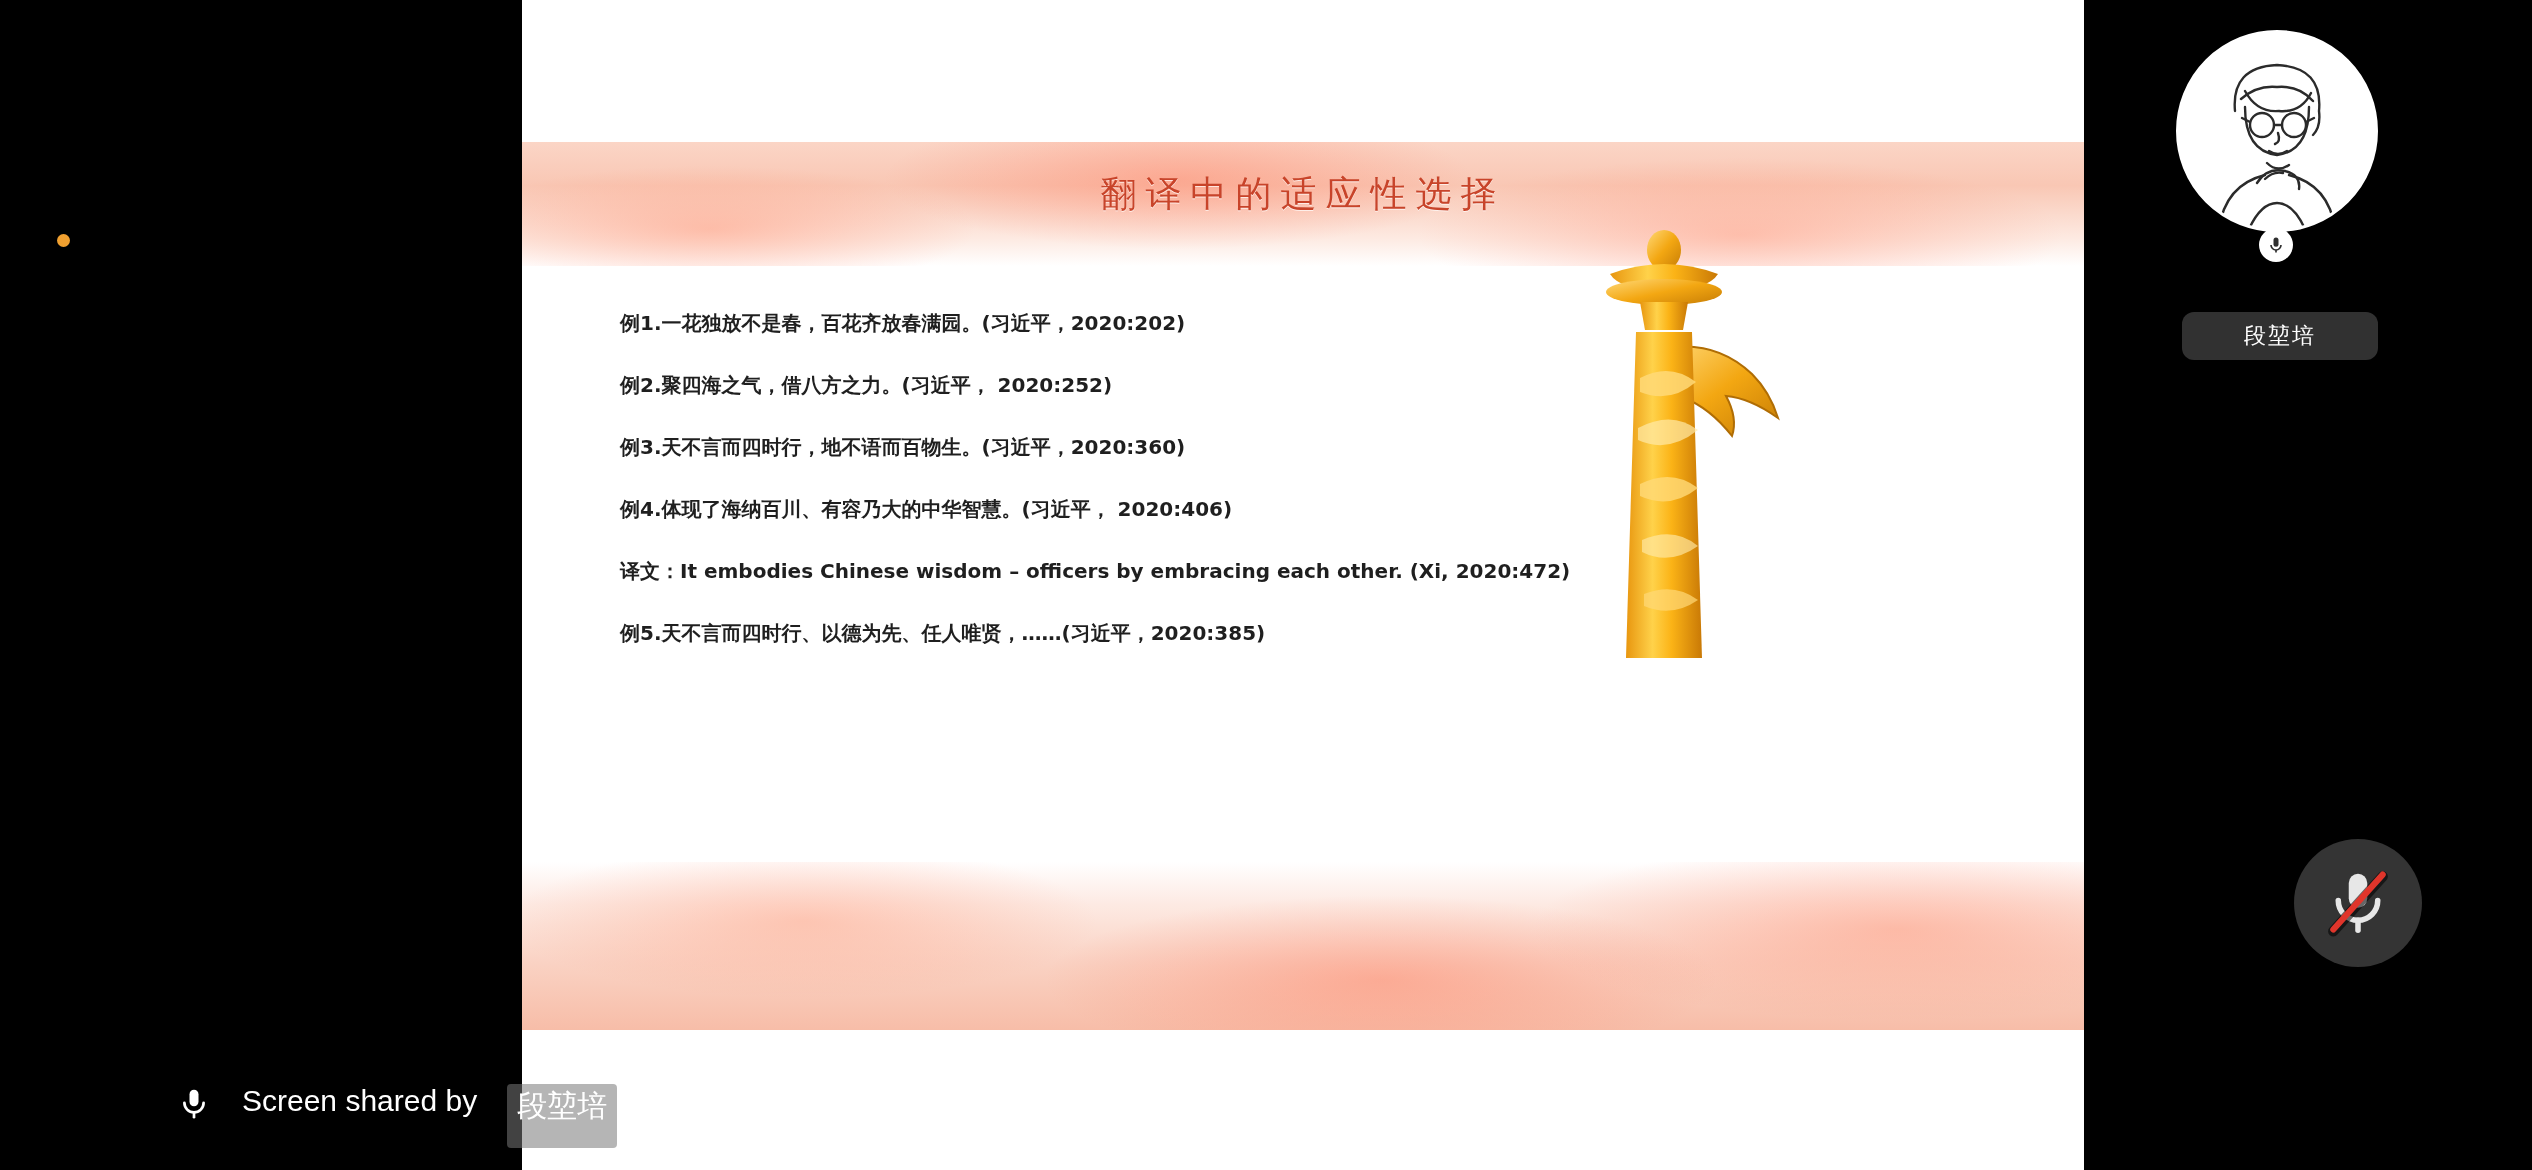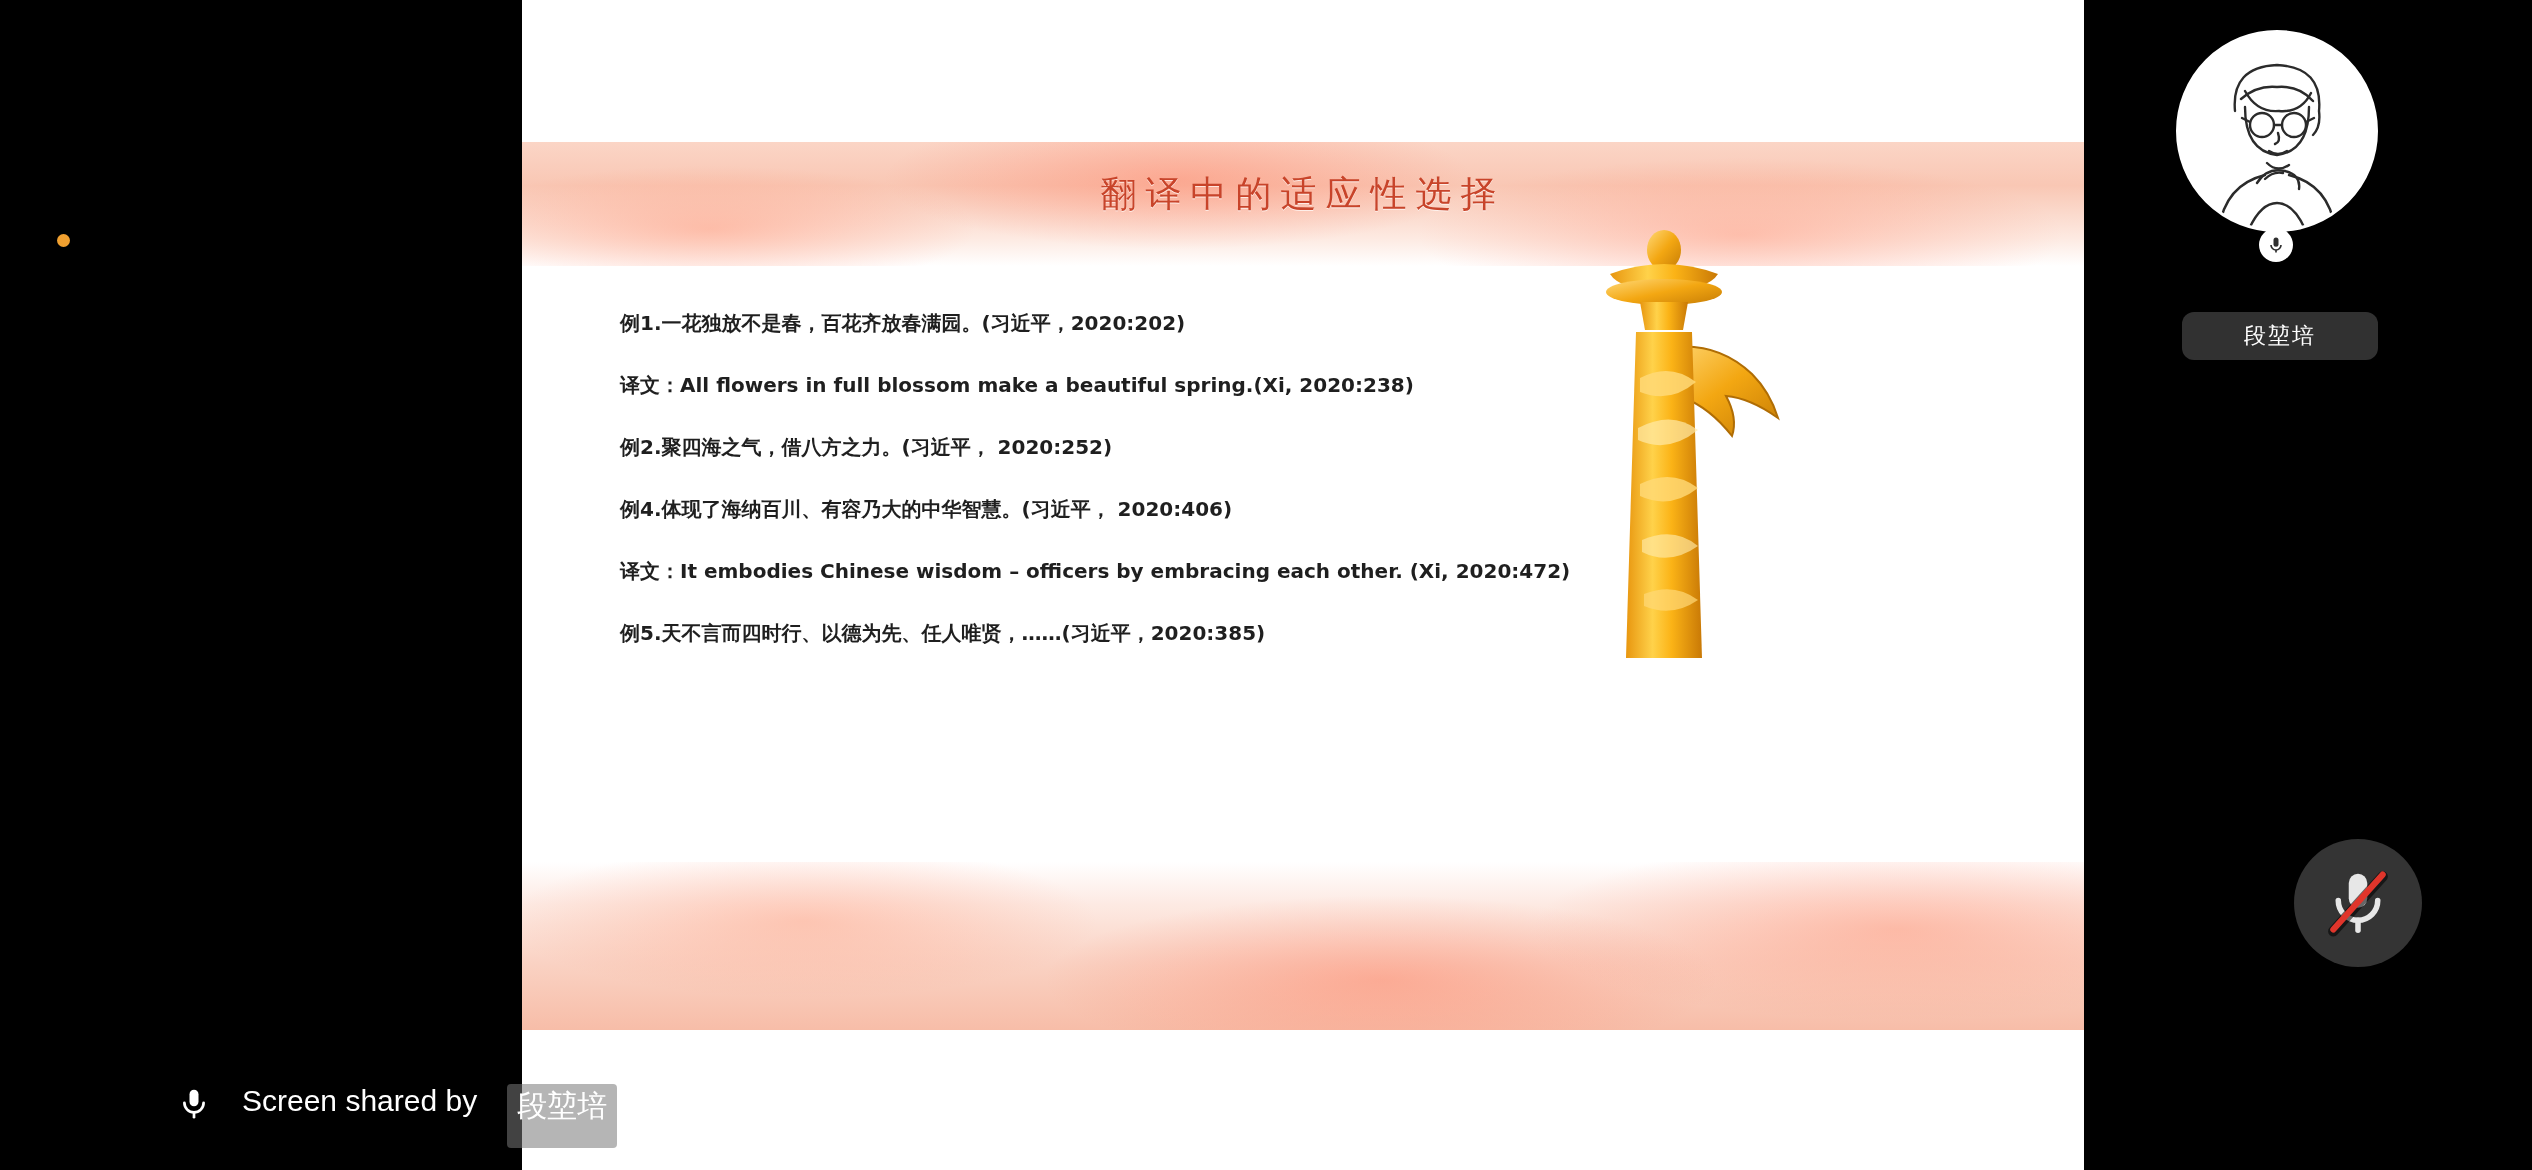--- a/index.html
+++ b/index.html
@@ -268,22 +268,22 @@
 
         <path d="M86 150 q30 -16 56 4 q-26 22 -56 10 z" fill="#ffd978" opacity="0.85"></path>
         <path d="M84 200 q34 -18 60 2 q-30 24 -60 10 z" fill="#ffe9a8" opacity="0.7"></path>
         <path d="M86 256 q32 -16 58 4 q-28 22 -58 8 z" fill="#ffd978" opacity="0.8"></path>
         <path d="M88 312 q32 -14 56 6 q-28 20 -56 6 z" fill="#ffe9a8" opacity="0.65"></path>
         <path d="M90 366 q30 -12 54 6 q-26 18 -54 6 z" fill="#ffd978" opacity="0.7"></path>
       </svg>
 
       <div class="slide-body">
         <div class="line cn">例1.一花独放不是春，百花齐放春满园。(习近平，2020:202)</div>
-        <div class="line en">译文：All flowers in full blossom make a beautiful spring.(Xi, 2020:238)</div>
         <div class="line cn">例2.聚四海之气，借八方之力。(习近平， 2020:252)</div>
+        <div class="line cn">例3.天不言而四时行，地不语而百物生。(习近平，2020:360)</div>
         <div class="line cn">例4.体现了海纳百川、有容乃大的中华智慧。(习近平， 2020:406)</div>
         <div class="line en">译文：It embodies Chinese wisdom – officers by embracing each other. (Xi, 2020:472)</div>
         <div class="line cn">例5.天不言而四时行、以德为先、任人唯贤，……(习近平，2020:385)</div>
       </div>
     </div>
   </div>
 
   <div class="selfview">
     <svg viewBox="0 0 196 196" width="196" height="196">
       <rect x="0" y="0" width="196" height="196" fill="#ffffff"></rect>

